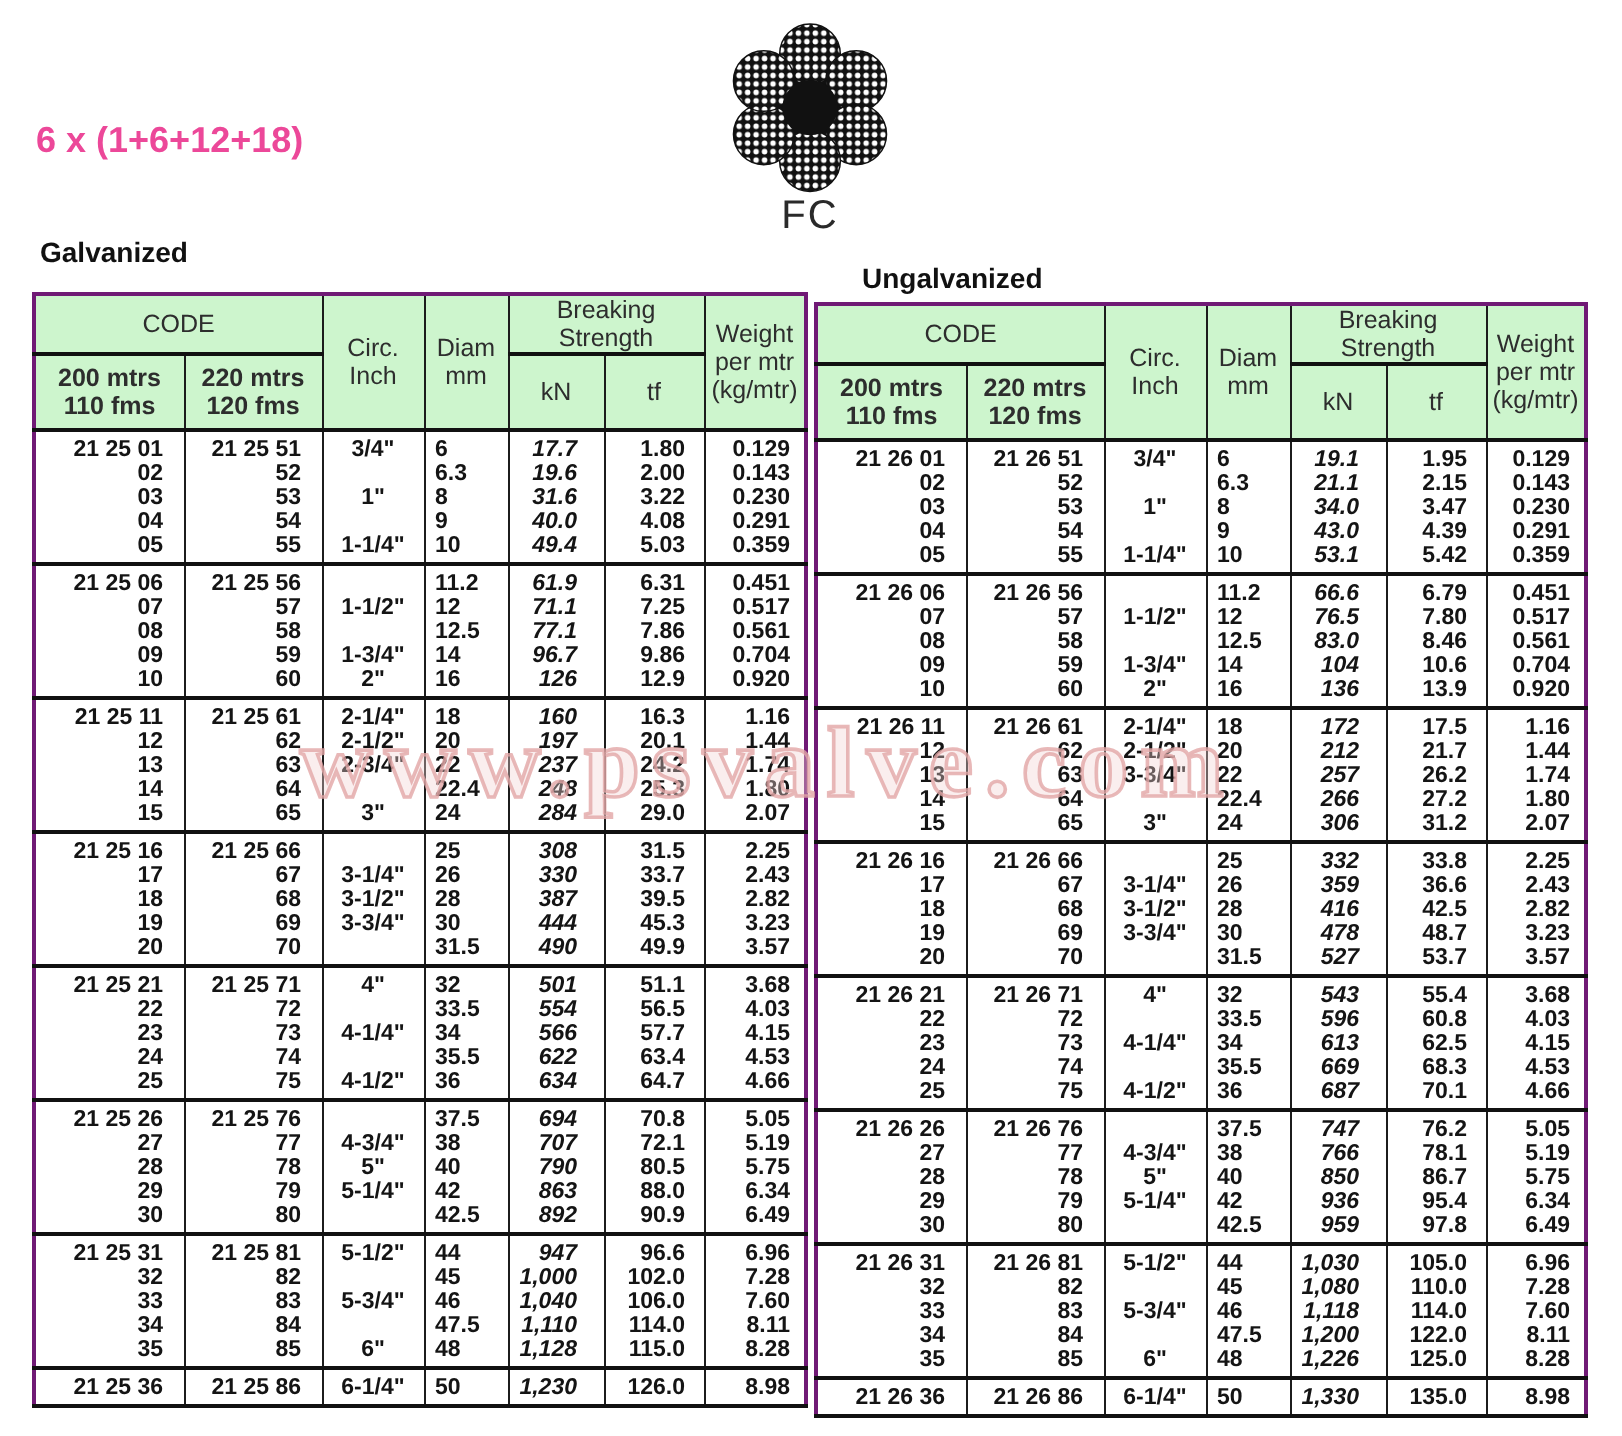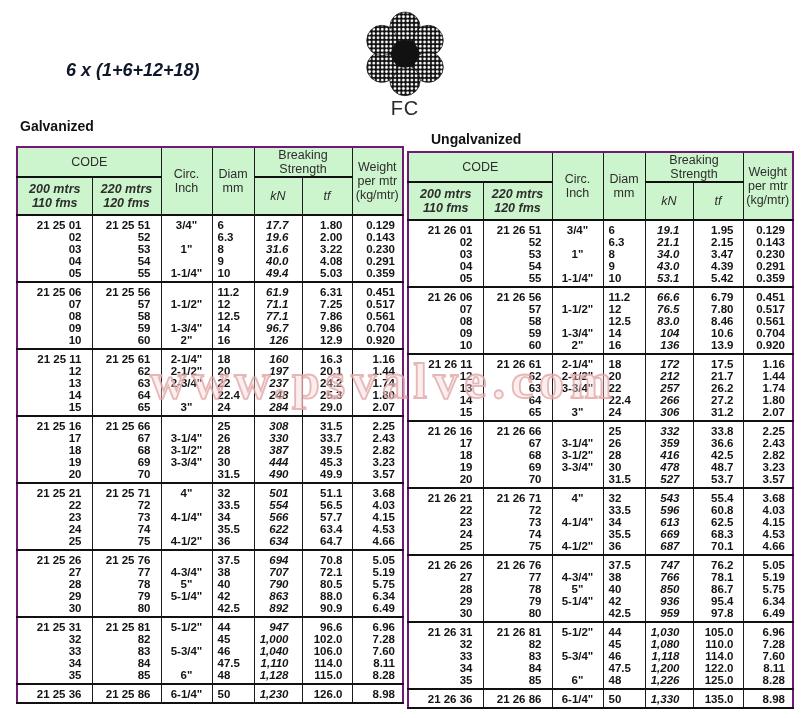--- a/index.html
+++ b/index.html
@@ -6,21 +6,21 @@
   .page {
     position:relative; width:811px; height:718px; background:#ffffff;
     font-family:"Liberation Sans", sans-serif; color:#1a1a1a; overflow:hidden;
   }
   .title {
     position:absolute; left:16px; top:12px; font-size:31px; font-weight:bold;
     font-style:italic; white-space:pre; letter-spacing:0.5px; color:#111;
   }
   .subtitle {
     position:absolute; left:18px; top:60px; font-size:18px; font-weight:bold;
-    font-style:italic; color:#0f172a;margin-left:48px;
+    color:#ec4899;
   }
   .rope { position:absolute; left:352px; top:6px; width:106px; height:92px; }
   .fc-label {
     position:absolute; left:352px; top:97px; width:106px; text-align:center;
     font-size:20px; color:#2a2a2a; letter-spacing:1px;
   }
   .section-label { position:absolute; font-size:14px; font-weight:bold; color:#111; }
   .lbl-galv { left:20px; top:118px; }
   .lbl-ungalv { left:431px; top:131px; }
 
@@ -28,21 +28,21 @@
   .tbl-wrap-g { left:16px; top:146px; width:386px; }
   .tbl-wrap-u { left:407px; top:151px; width:385px; }
 
   table { border-collapse:collapse; table-layout:fixed; width:100%; border:2px solid #701a75; }
   th, td { border:1px solid #1c1c1c; padding:0; }
   thead th {
     background:#cdf5cd; font-weight:normal; font-size:12.5px; color:#2d2d2d;
     white-space:pre-line; line-height:1.12; text-align:center; vertical-align:middle;
   }
   thead tr.hr1 { height:22px; }
-  thead tr.hr2 { height:38px;font-style:italic; }
+  thead tr.hr2 { height:38px; }
   thead th.h-sub { font-weight:bold; }
   thead th { border-bottom:2px solid #111; }
 
   tbody tr.block td {
     border-top:2px solid #111; border-bottom:2px solid #111;
     font-size:11.5px; font-weight:bold; vertical-align:top;
     padding-top:3px; padding-bottom:2px; color:#141414;
   }
   .ln { height:12px; line-height:12px; white-space:pre; min-height:12px; }
   td.c-code { text-align:right; padding-right:10px; }

